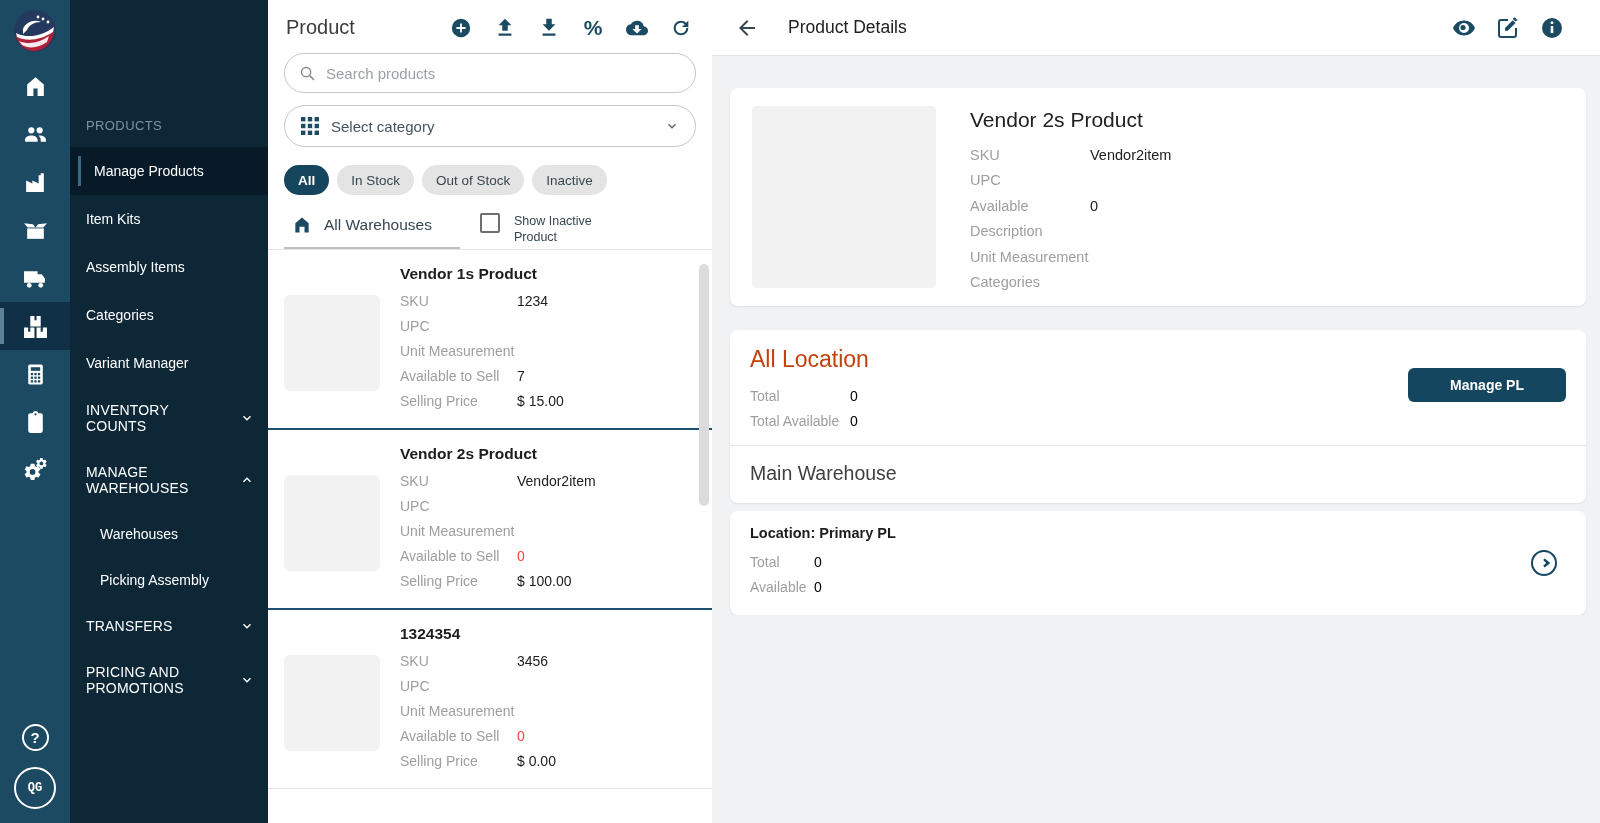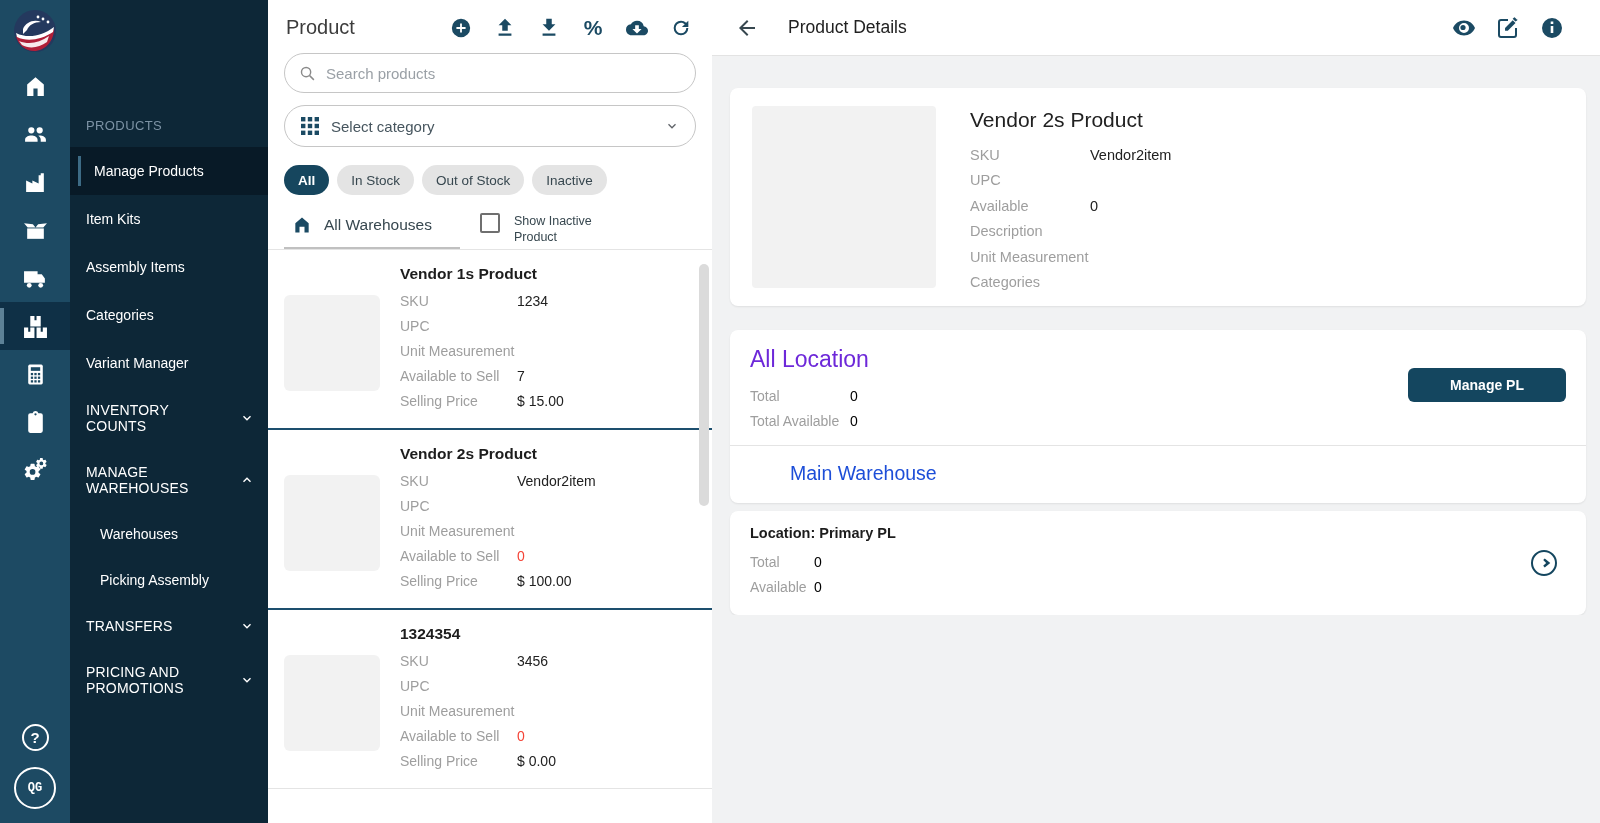--- a/index.html
+++ b/index.html
@@ -87,27 +87,27 @@
   .card{background:#fff;border-radius:8px;box-shadow:0 1px 2px rgba(0,0,0,.08);}
   .card.summary{display:flex;padding:18px 22px;height:218px;}
   .card.summary .bigthumb{width:184px;height:182px;border-radius:4px;background:#f2f2f2;flex-shrink:0;}
   .sum-fields{margin-left:34px;padding-top:0;}
   .sum-name{font-size:21px;color:#212121;padding:2px 0 10px 0;}
   .drow{display:flex;height:25.5px;align-items:center;font-size:14.5px;}
   .drow .dlabel{width:120px;color:var(--label);}
   .drow .dvalue{color:var(--text-dark);}
   .card.locations{margin-top:24px;padding:16px 20px 0 20px;}
   .al-head{display:flex;align-items:flex-start;}
-  .al-title{font-size:23px;color:#6d28d9;padding-bottom:10px;}
+  .al-title{font-size:23px;color:#c2410c;padding-bottom:10px;}
   .lrow{display:flex;height:25px;align-items:center;font-size:14px;}
   .lrow .llabel{color:var(--label);}
   .al .lrow .llabel{width:100px;}
   .manage-btn{margin-left:auto;margin-top:22px;background:var(--btn-navy);color:#fff;border:none;border-radius:6px;height:34px;padding:0 42px;font-size:14px;font-weight:bold;cursor:pointer;}
   .loc-divider{height:1px;background:var(--divider);margin:12px -20px 0 -20px;}
-  .wh-title{font-size:19.5px;color:#1d4ed8;padding:16px 0 18px 0;margin-left:40px;}
+  .wh-title{font-size:19.5px;color:#404040;padding:16px 0 18px 0;}
   .card.primary-loc{margin-top:8px;padding:14px 20px 16px 20px;position:relative;}
   .ploc-title{font-size:14.5px;font-weight:bold;color:#1d1d1d;margin-bottom:8px;}
   .ploc .llabel{width:64px;}
   .goto-btn{position:absolute;right:28px;top:50%;margin-top:-14px;width:28px;height:28px;cursor:pointer;}
   .goto-btn svg{width:28px;height:28px;}
 </style>
 </head>
 <body>
 
 <div class="app">

